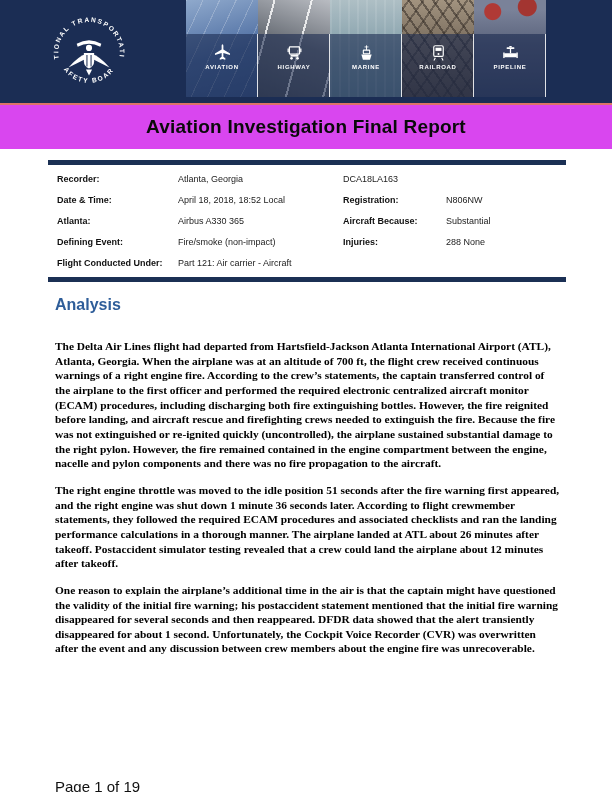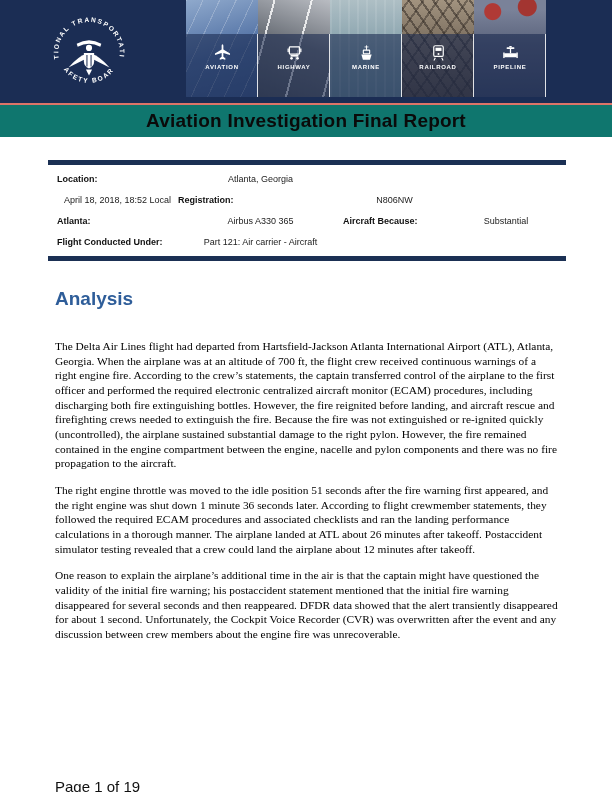--- a/index.html
+++ b/index.html
@@ -46,33 +46,33 @@
   .bg-pipeline {
     background-image:
       radial-gradient(circle at 26% 12%, #b03a36 0 8px, rgba(176,58,54,0) 9px),
       radial-gradient(circle at 74% 7%, #a33531 0 9px, rgba(163,53,49,0) 10px),
       linear-gradient(180deg,#7a8299 10%,#5b647d 45%,#3e4a68);
   }
 
   .red-line { position:absolute; left:0; top:103px; width:612px; height:2px; background:#dd7468; }
 
   
-  .title-bar { position:absolute; left:0; top:105px; width:612px; height:32px; background:#0f766e; display:flex; align-items:center; justify-content:center; }
+  .title-bar { position:absolute; left:0; top:105px; width:612px; height:44px; background:#d946ef; display:flex; align-items:center; justify-content:center; }
   .title-bar h1 { font-size:19px; font-weight:bold; color:#0a0a0a; letter-spacing:0.2px; }
 
   
   .info-table { position:absolute; left:48px; top:160px; width:518px; border-top:5px solid #1b3054; border-bottom:5px solid #1b3054; padding:4px 0 3px 0; }
   .info-row { display:grid; grid-template-columns:121px 165px 103px auto; padding-left:9px; line-height:21px; font-size:9px; }
   .info-label { font-weight:bold; color:#111; }
-  .info-value { color:#222;text-align:center; }
-
-  
-  .analysis-heading { position:absolute; left:55px; top:288px; font-size:19px; font-weight:bold; color:#2e5d99; }
+  .info-value { color:#222; }
+
+  
+  .analysis-heading { position:absolute; left:55px; top:296px; font-size:16px; font-weight:bold; color:#2e5d99; }
   .body-text { position:absolute; left:55px; top:339px; width:505px; font-family:"Liberation Serif", serif; font-size:11.4px; line-height:14.65px; color:#000; text-align:left; }
-  .body-text p { margin:0 0 12px 0; }
+  .body-text p { margin:0 0 12px 0;font-weight:bold; }
 
   
   .footer { position:absolute; left:55px; top:778px; font-size:15px; color:#111; }
 </style>
 </head>
 <body>
 
 <div class="header">
 
   <span class="seal">
@@ -177,37 +177,45 @@
 
 <div class="red-line"></div>
 
 <div class="title-bar">
   <h1>Aviation Investigation Final Report</h1>
 </div>
 
 <div class="info-table">
 
   <div class="info-row">
-    <span class="info-label">Location:</span>
+    <span class="info-label">Recorder:</span>
     <span class="info-value">Atlanta, Georgia</span>
-  </div>
-
-  <div class="info-row">
+    <span class="info-value">DCA18LA163</span>
+  </div>
+
+  <div class="info-row">
+    <span class="info-label">Date &amp; Time:</span>
     <span class="info-value">April 18, 2018, 18:52 Local</span>
     <span class="info-label">Registration:</span>
     <span class="info-value">N806NW</span>
   </div>
 
   <div class="info-row">
     <span class="info-label">Atlanta:</span>
     <span class="info-value">Airbus A330 365</span>
     <span class="info-label">Aircraft Because:</span>
     <span class="info-value">Substantial</span>
   </div>
 
+  <div class="info-row">
+    <span class="info-label">Defining Event:</span>
+    <span class="info-value">Fire/smoke (non-impact)</span>
+    <span class="info-label">Injuries:</span>
+    <span class="info-value">288 None</span>
+  </div>
 
   <div class="info-row">
     <span class="info-label">Flight Conducted Under:</span>
     <span class="info-value">Part 121: Air carrier - Aircraft</span>
     <span class="info-label"></span>
     <span class="info-value"></span>
   </div>
 
 </div>
 

